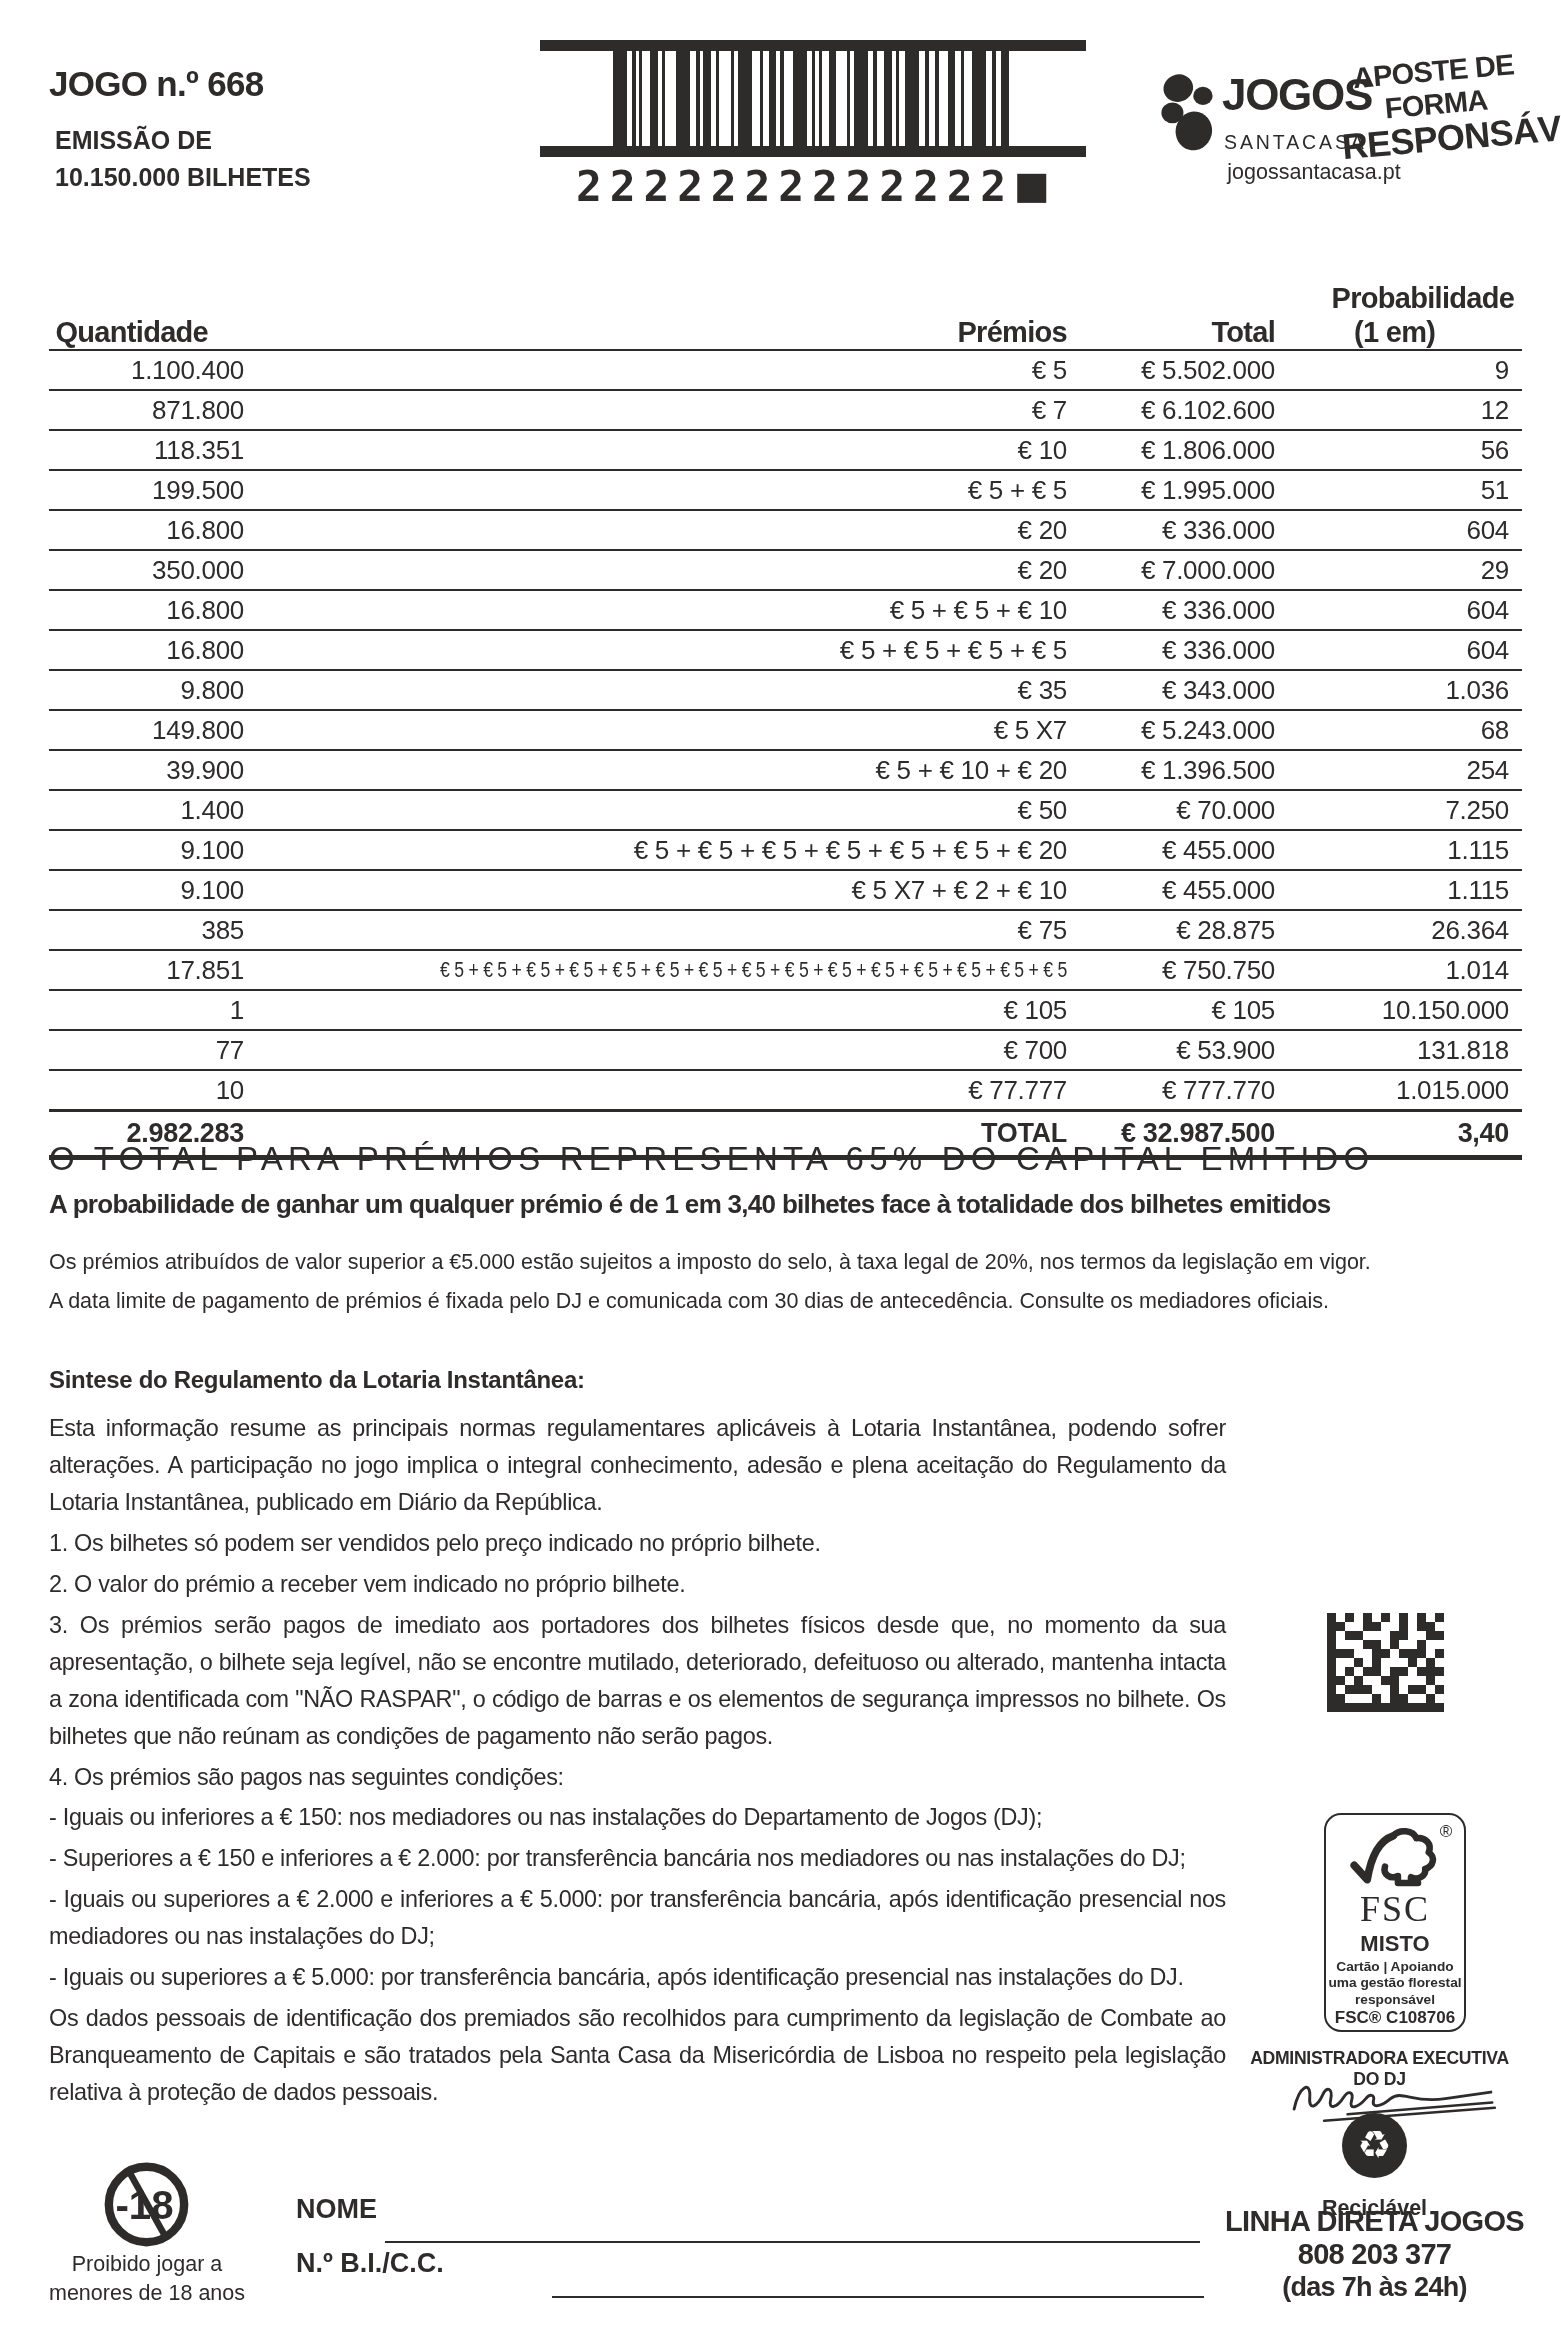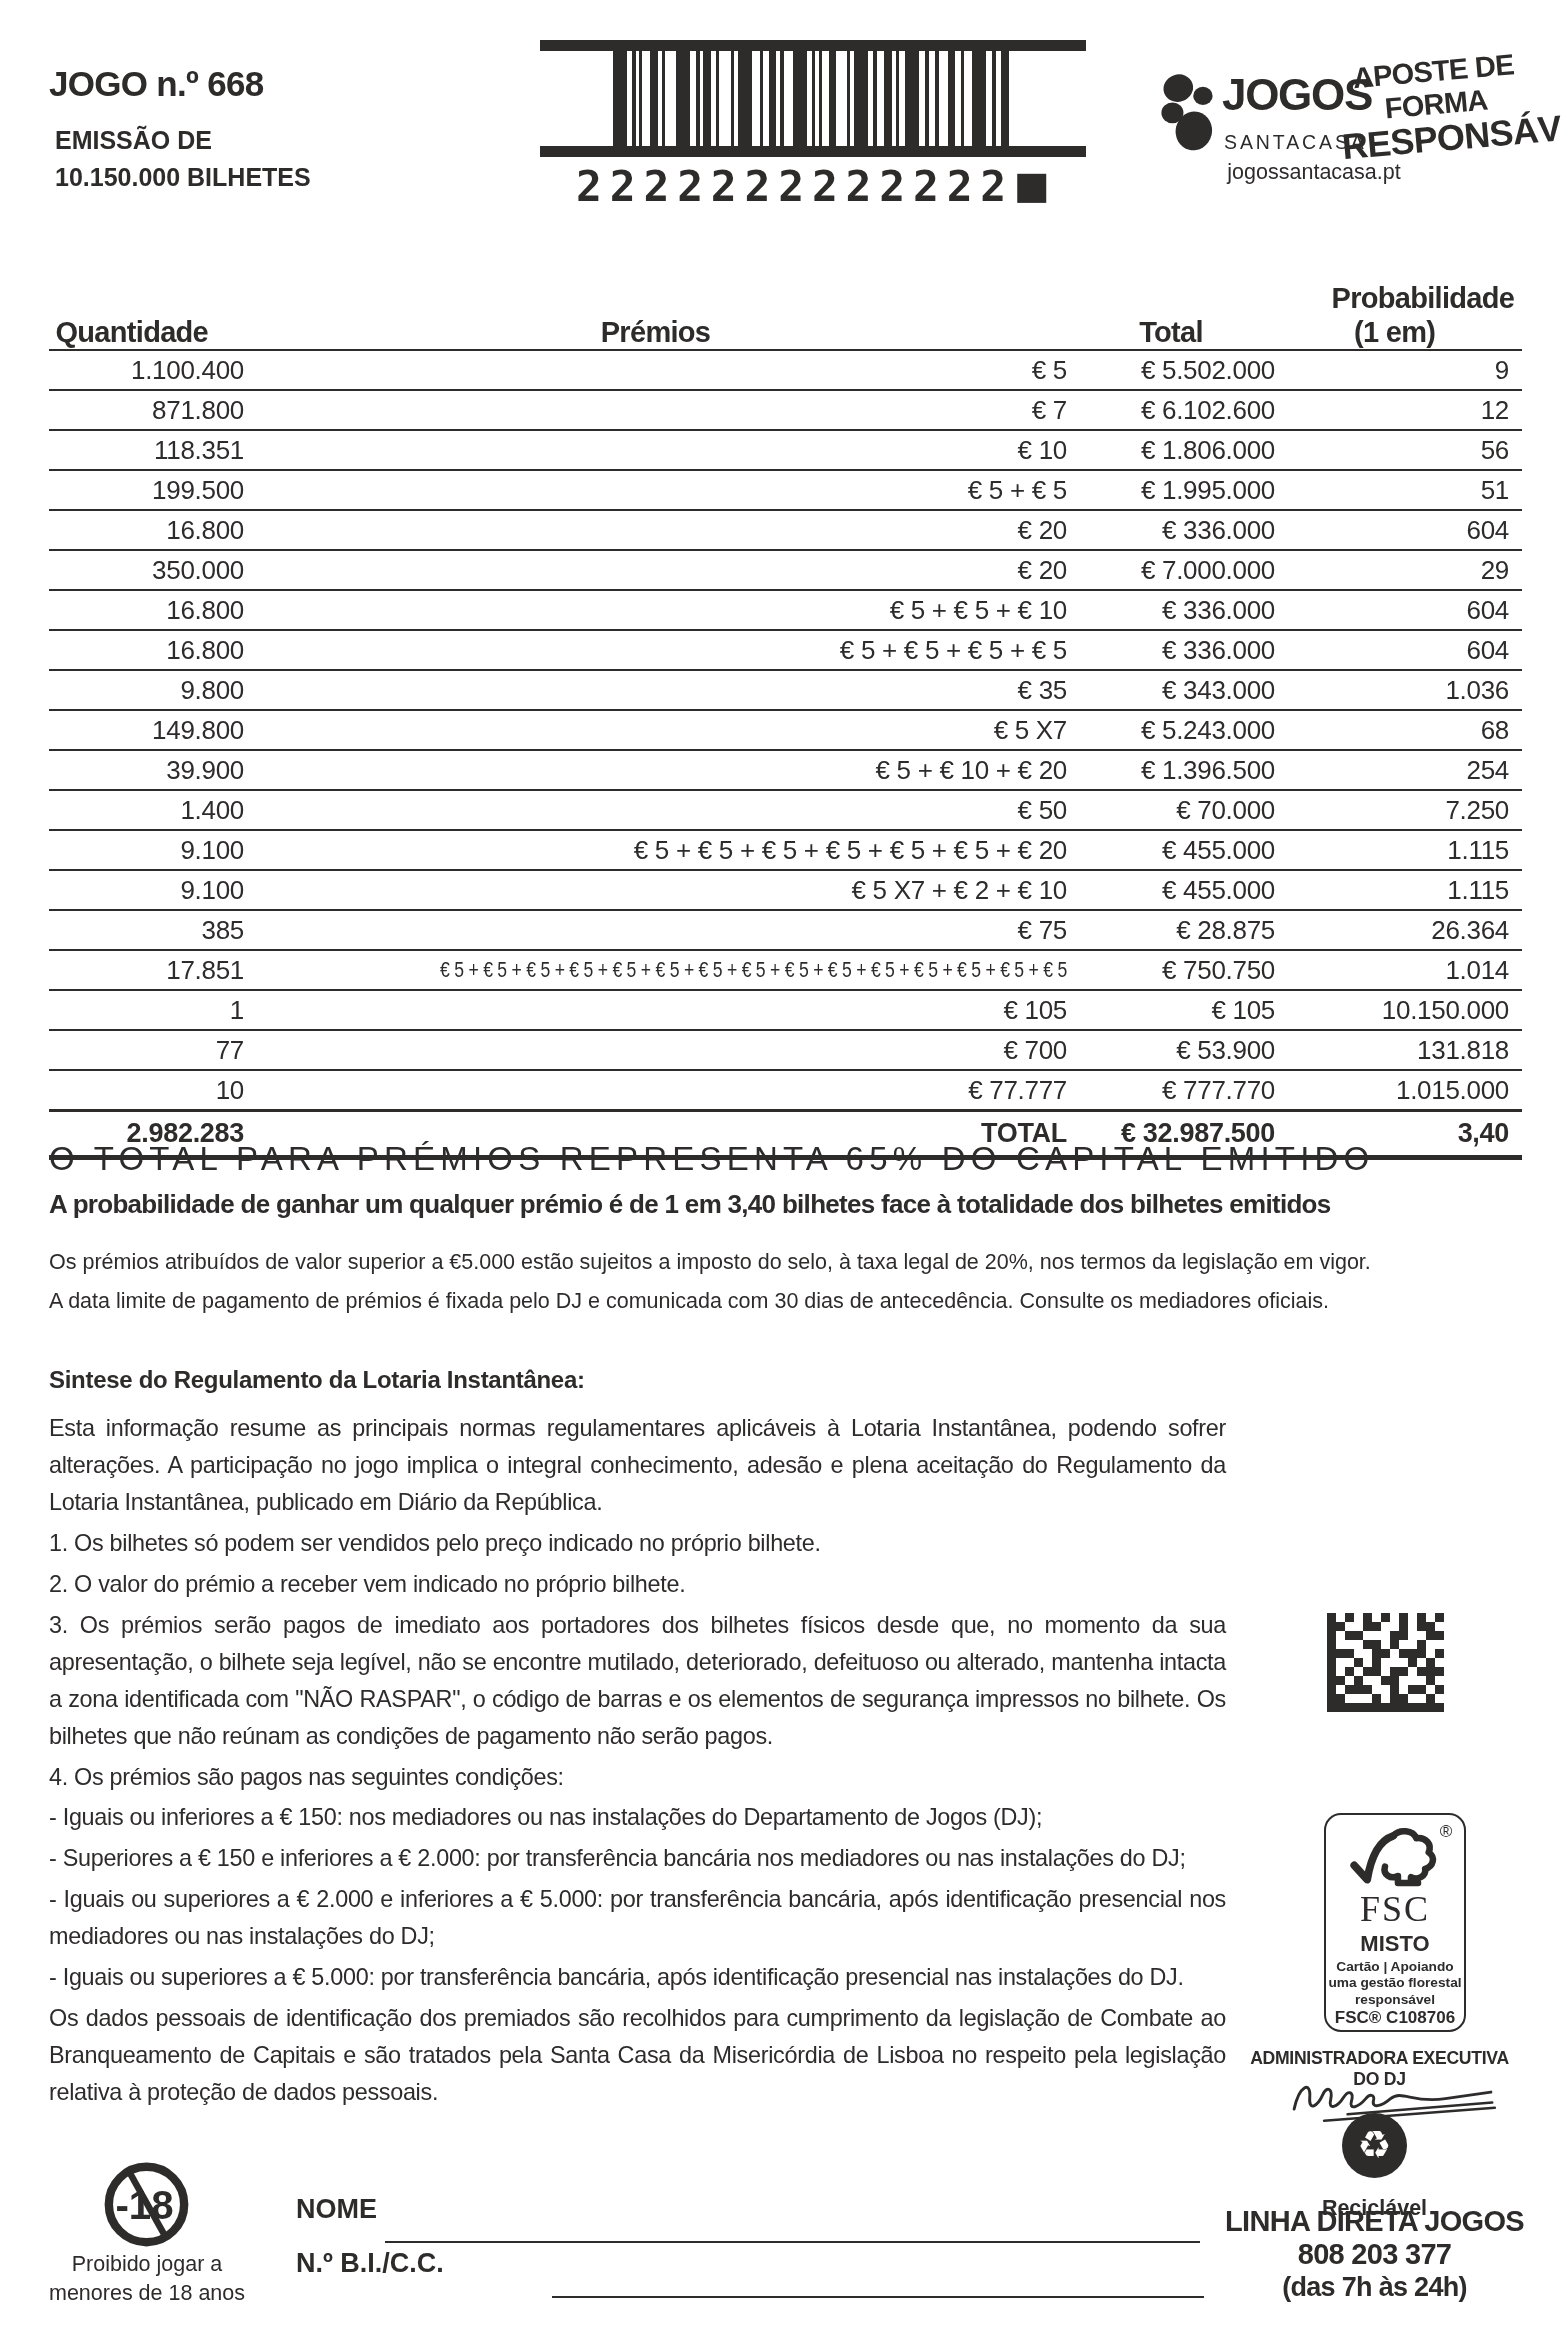--- a/index.html
+++ b/index.html
@@ -22,21 +22,21 @@
   .logo-sub{left:1224px;top:131px;font-size:19.5px;letter-spacing:2.9px;}
   .stamp{left:1339px;top:55px;width:195px;transform:rotate(-5deg);font-weight:700;text-align:center;}
   .stamp .l1{font-size:29px;letter-spacing:-0.7px;}
   .stamp .l2{font-size:36px;letter-spacing:-0.7px;margin-top:-2.6px;}
   .site{left:1184px;top:160px;width:260px;text-align:center;font-size:21.5px;}
   
   .table{left:49px;top:276px;width:1473px;}
   .thead,.t-row{display:grid;grid-template-columns:195px 823px 208px 247px;}
   .thead{align-items:end;height:73px;font-weight:700;font-size:29px;letter-spacing:-0.7px;}
   .th-q{padding-left:6.5px;}
-  .th-p,.th-t{text-align:center;}
+  .th-p,.th-t{text-align:right;}
   .th-prob{padding-right:7.8px;}
   .th-prob .l1{text-align:right;line-height:33px;}
   .th-prob .l2{text-align:center;line-height:34px;}
   .t-row{height:38px;align-items:center;border-top:2.6px solid #2e2b2b;
          font-size:26px;letter-spacing:-0.3px;}
   .c-quantidade,.c-premios,.c-total{text-align:right;}
   .c-probabilidade{text-align:right;padding-right:13px;}
   .squeeze{font-size:22px;transform:scaleX(0.8);transform-origin:100% 50%;white-space:nowrap;}
   .t-total{font-weight:700;height:43px;border-top:3.3px solid #2e2b2b;border-bottom:5.2px solid #2e2b2b;font-size:27px;}
   

